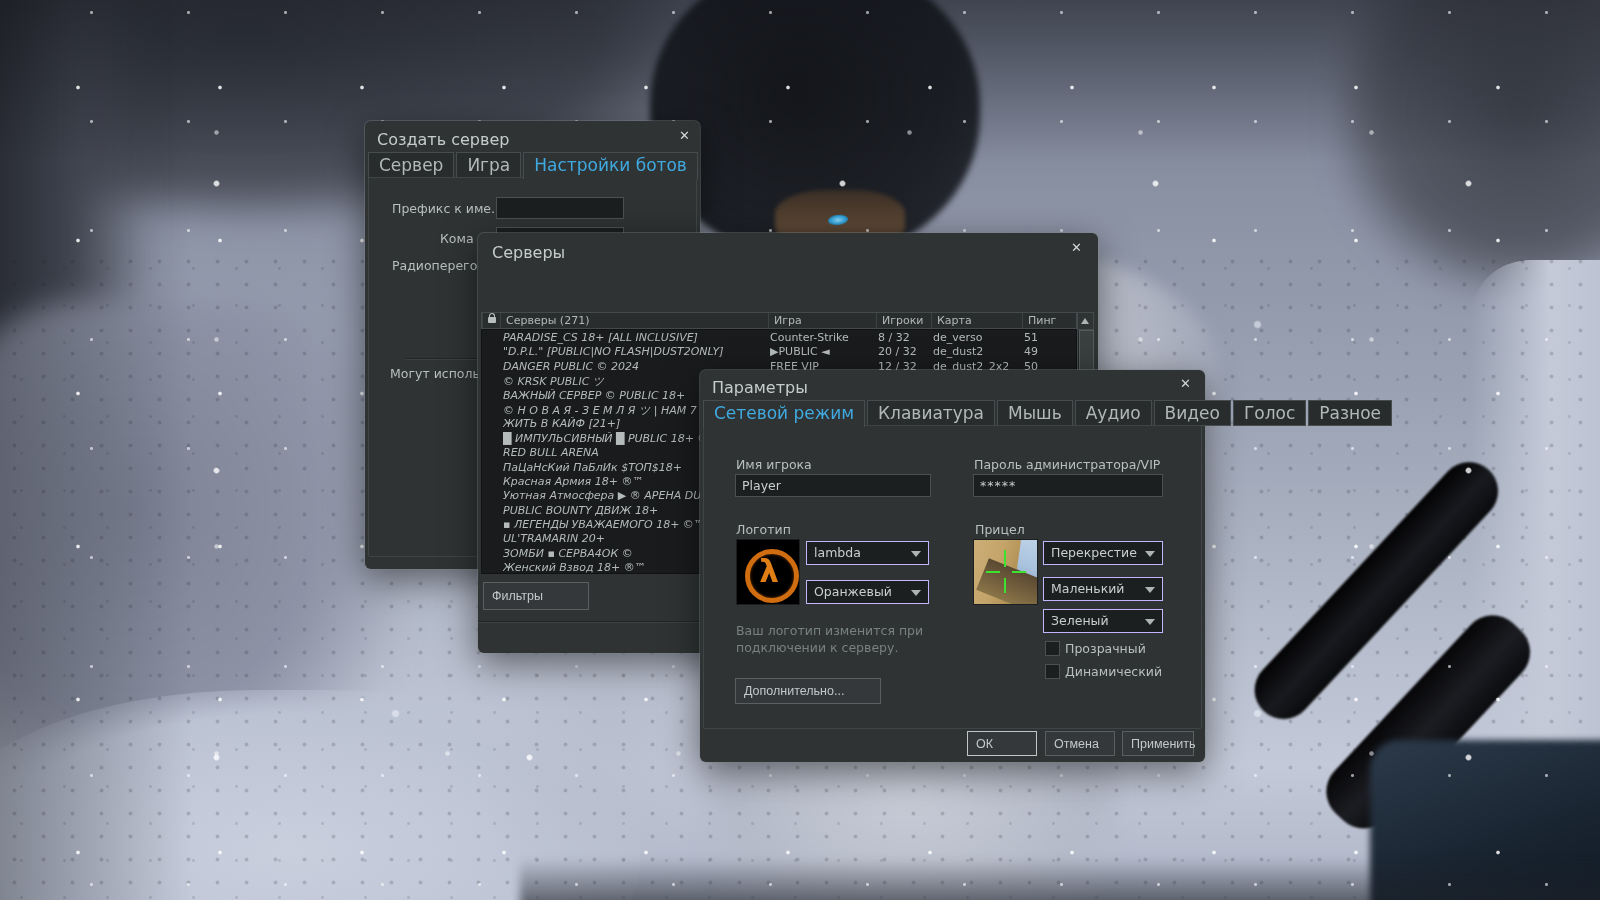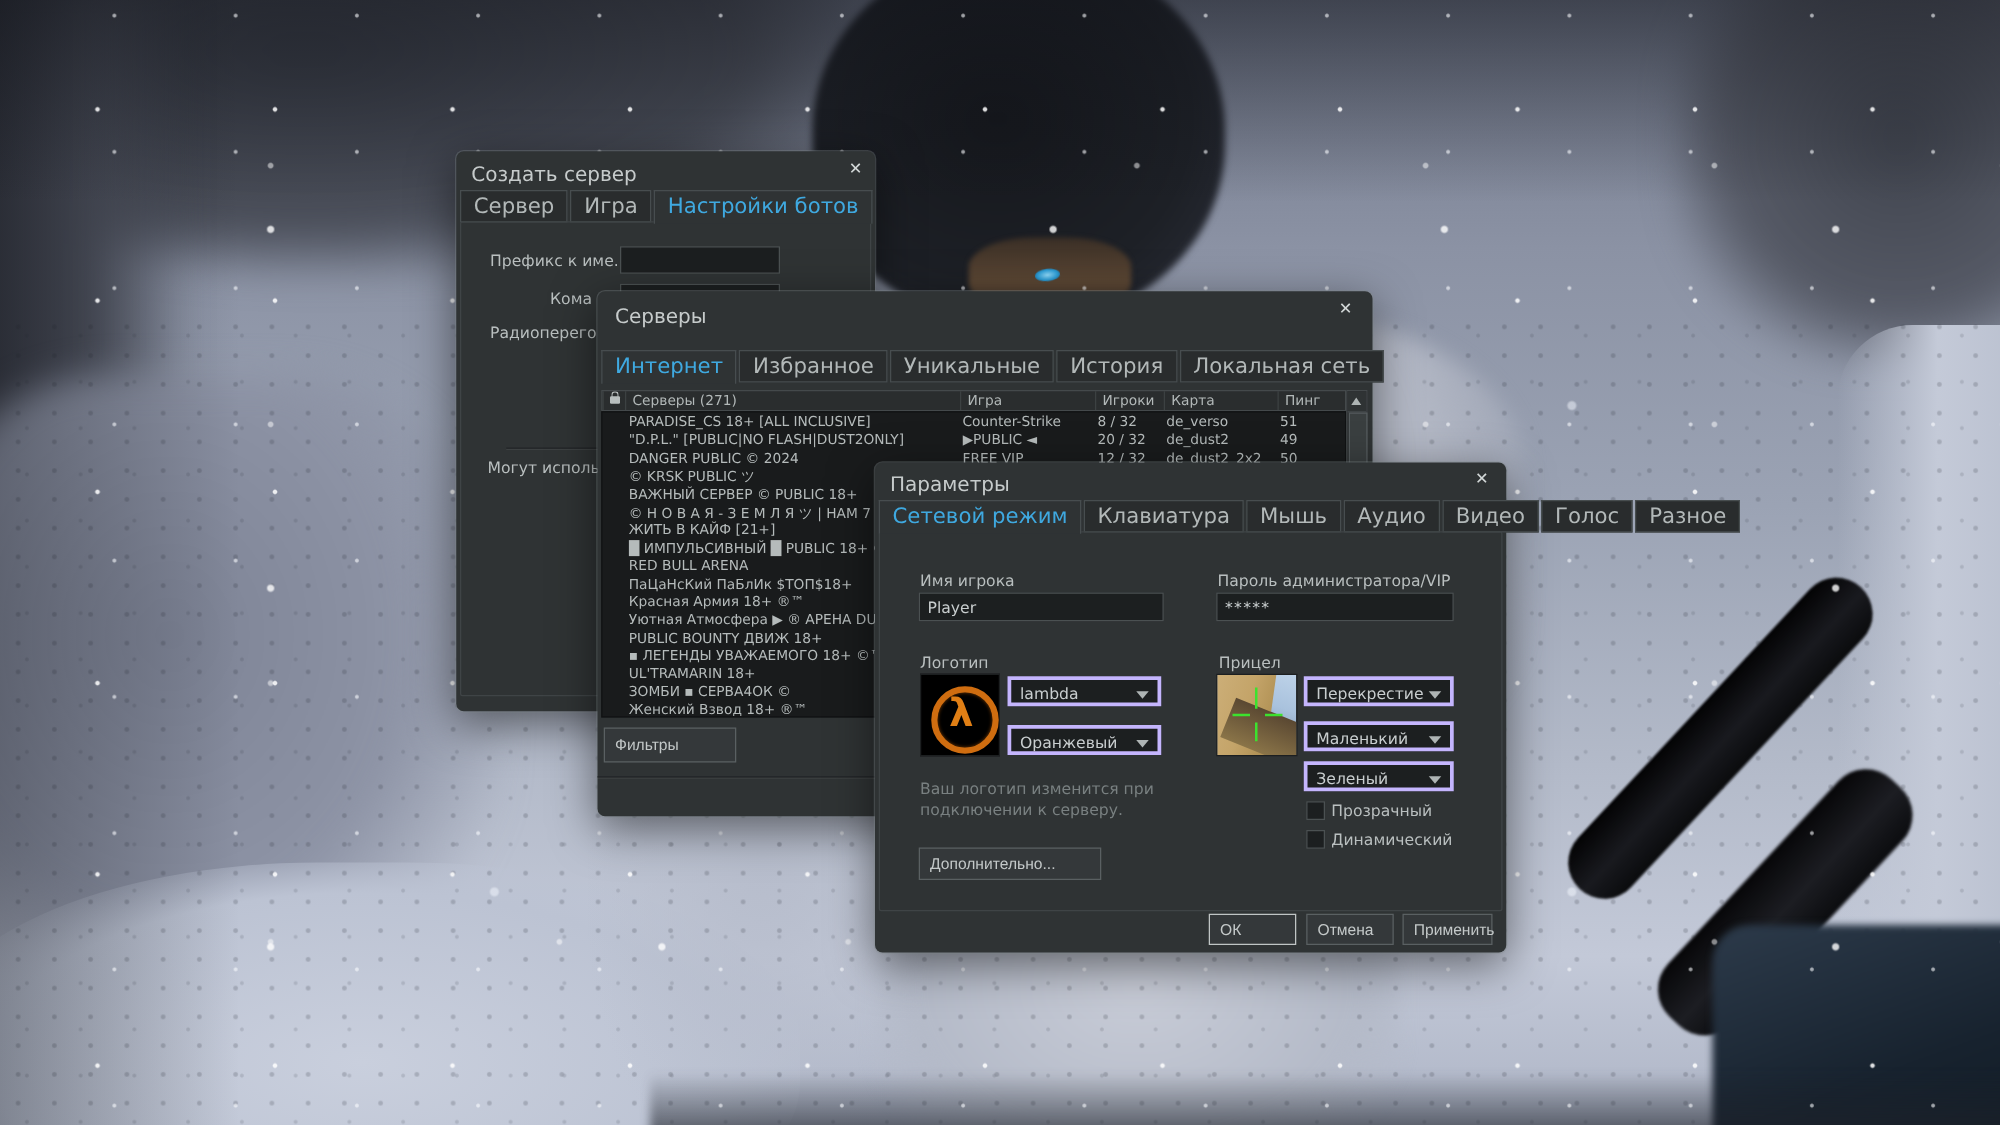--- a/index.html
+++ b/index.html
@@ -123,21 +123,21 @@
   .hc-players{left:394px;width:55px;}
   .hc-map{left:449px;width:91px;}
   .hc-ping{left:540px;width:56px;}
   .lock{position:absolute;left:5px;top:4px;width:8px;height:6px;background:#b8bebe;border-radius:1px;}
   .lock:before{content:"";position:absolute;left:1px;top:-4px;width:4px;height:4px;
     border:1.5px solid #b8bebe;border-bottom:none;border-radius:3px 3px 0 0;}
   .slist{position:absolute;left:3px;top:96px;width:596px;height:245px;background:#191b1c;
     border:1px solid #101213;box-sizing:border-box;overflow:hidden;}
   .srow{position:relative;height:14.4px;cursor:pointer;}
   .scol{position:absolute;top:1px;font-size:11px;color:#b5bbbb;white-space:nowrap;overflow:hidden;}
-  .scol-name{left:21px;width:264px;}
+  .scol-name{left:21px;width:264px;font-style:italic;}
   .scol-game{left:288px;width:102px;}
   .scol-players{left:396px;width:52px;}
   .scol-map{left:451px;width:88px;}
   .scol-ping{left:542px;width:50px;}
   .vscroll{position:absolute;left:599px;top:79px;width:17px;height:262px;background:#242728;
     border:1px solid #44494b;box-sizing:border-box;}
   .sb-btn{position:absolute;left:0;width:15px;height:16px;background:#2f3334;cursor:pointer;}
   .sb-up{top:0;border-bottom:1px solid #44494b;}
   .sb-down{bottom:0;border-top:1px solid #44494b;}
   .tri-up{position:absolute;left:3px;top:5px;width:0;height:0;
@@ -175,21 +175,21 @@
     transform:rotate(8deg);}
   .xh-roof{position:absolute;left:6px;top:30px;width:70px;height:34px;
     background:linear-gradient(180deg,#5a4832 0%,#7a6richtig 100%);
     background:linear-gradient(180deg,#5a4832 0%,#8a7448 100%);
     transform:rotate(22deg);}
   .xh-seg{position:absolute;background:#3ce22e;}
   .xh-v1{left:30px;top:10px;width:2px;height:17px;}
   .xh-hl{left:12px;top:31px;width:14px;height:2px;}
   .xh-hr{left:38px;top:31px;width:14px;height:2px;}
   .xh-v2{left:30px;top:38px;width:2px;height:15px;}
-  .dd{position:absolute;height:24px;background:#1c1f20;border:3px solid #c4b5fd;cursor:pointer;box-sizing:border-box;text-decoration:underline;}
+  .dd{position:absolute;height:24px;background:#1c1f20;border:1px solid #c4b5fd;cursor:pointer;box-sizing:border-box;text-decoration:underline;}
   .dd-val{position:absolute;left:7px;top:3px;font-size:12.5px;color:#c9cecf;white-space:nowrap;}
   .dd-arrow{position:absolute;right:7px;top:9px;width:0;height:0;
     border-left:5px solid transparent;border-right:5px solid transparent;border-top:6px solid #aeb4b4;}
   .dd-logo-style{left:106px;top:171px;width:123px;}
   .dd-logo-color{left:106px;top:210px;width:123px;}
   .dd-xh-type{left:343px;top:171px;width:120px;}
   .dd-xh-size{left:343px;top:207px;width:120px;}
   .dd-xh-color{left:343px;top:239px;width:120px;}
   .cb{position:absolute;width:13px;height:13px;background:#1c1f20;border:1px solid #4b5152;cursor:pointer;}
   .cb1{left:345px;top:271px;}
@@ -244,27 +244,20 @@
     <div class="label csr-label2">Кома</div>
     <input class="tinput csr-input2" style="">
     <div class="label csr-label3">Радиоперегово</div>
     <div class="divider csr-div"></div>
     <div class="label csr-label4">Могут использ</div>
   </section>
 
   <section class="abs win win-servers">
     <div class="win-title">Серверы</div>
     <div class="win-close">✕</div>
-    <div class="tabs" id="servers-tabs">
-        <div class="tab active">Интернет</div>
-        <div class="tab">Избранное</div>
-        <div class="tab">Уникальные</div>
-        <div class="tab">История</div>
-        <div class="tab">Локальная сеть</div>
-      </div>
     <div class="shead">
       <div class="hc hc-lock">
           <span class="lock"></span>
         </div>
       <div class="hc hc-name">Серверы (271)</div>
       <div class="hc hc-game">Игра</div>
       <div class="hc hc-players">Игроки</div>
       <div class="hc hc-map">Карта</div>
       <div class="hc hc-ping">Пинг</div>
     </div>
@@ -361,21 +354,21 @@
           <span class="scol scol-ping"></span>
         </div>
         <div class="srow">
           <span class="scol scol-name">▪ ЛЕГЕНДЫ УВАЖАЕМОГО 18+ ©™</span>
           <span class="scol scol-game"></span>
           <span class="scol scol-players"></span>
           <span class="scol scol-map"></span>
           <span class="scol scol-ping"></span>
         </div>
         <div class="srow">
-          <span class="scol scol-name">UL'TRAMARIN 18+</span>
+          <span class="scol scol-name">UL'TRAMARIN 20+</span>
           <span class="scol scol-game"></span>
           <span class="scol scol-players"></span>
           <span class="scol scol-map"></span>
           <span class="scol scol-ping"></span>
         </div>
         <div class="srow">
           <span class="scol scol-name">ЗОМБИ ▪ СЕРВА4ОК ©</span>
           <span class="scol scol-game"></span>
           <span class="scol scol-players"></span>
           <span class="scol scol-map"></span>

